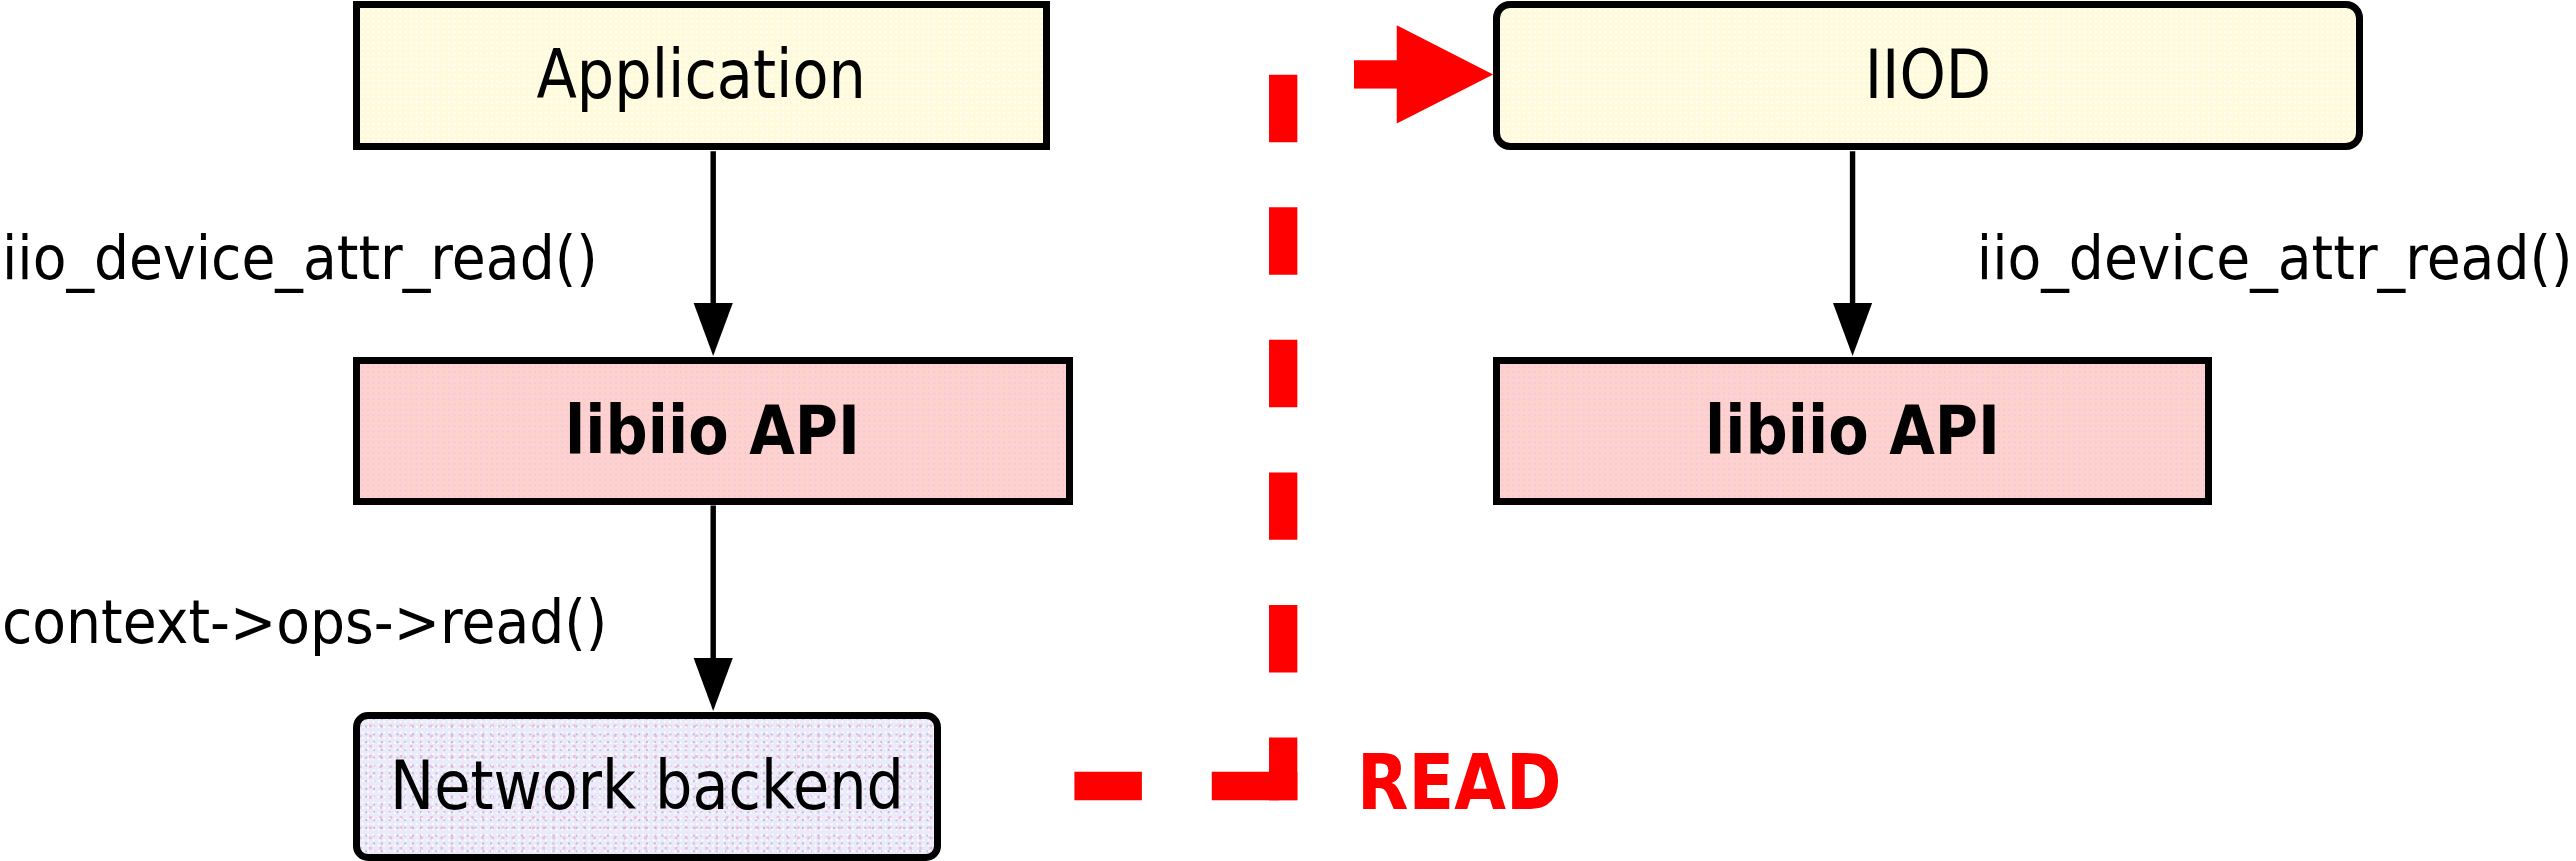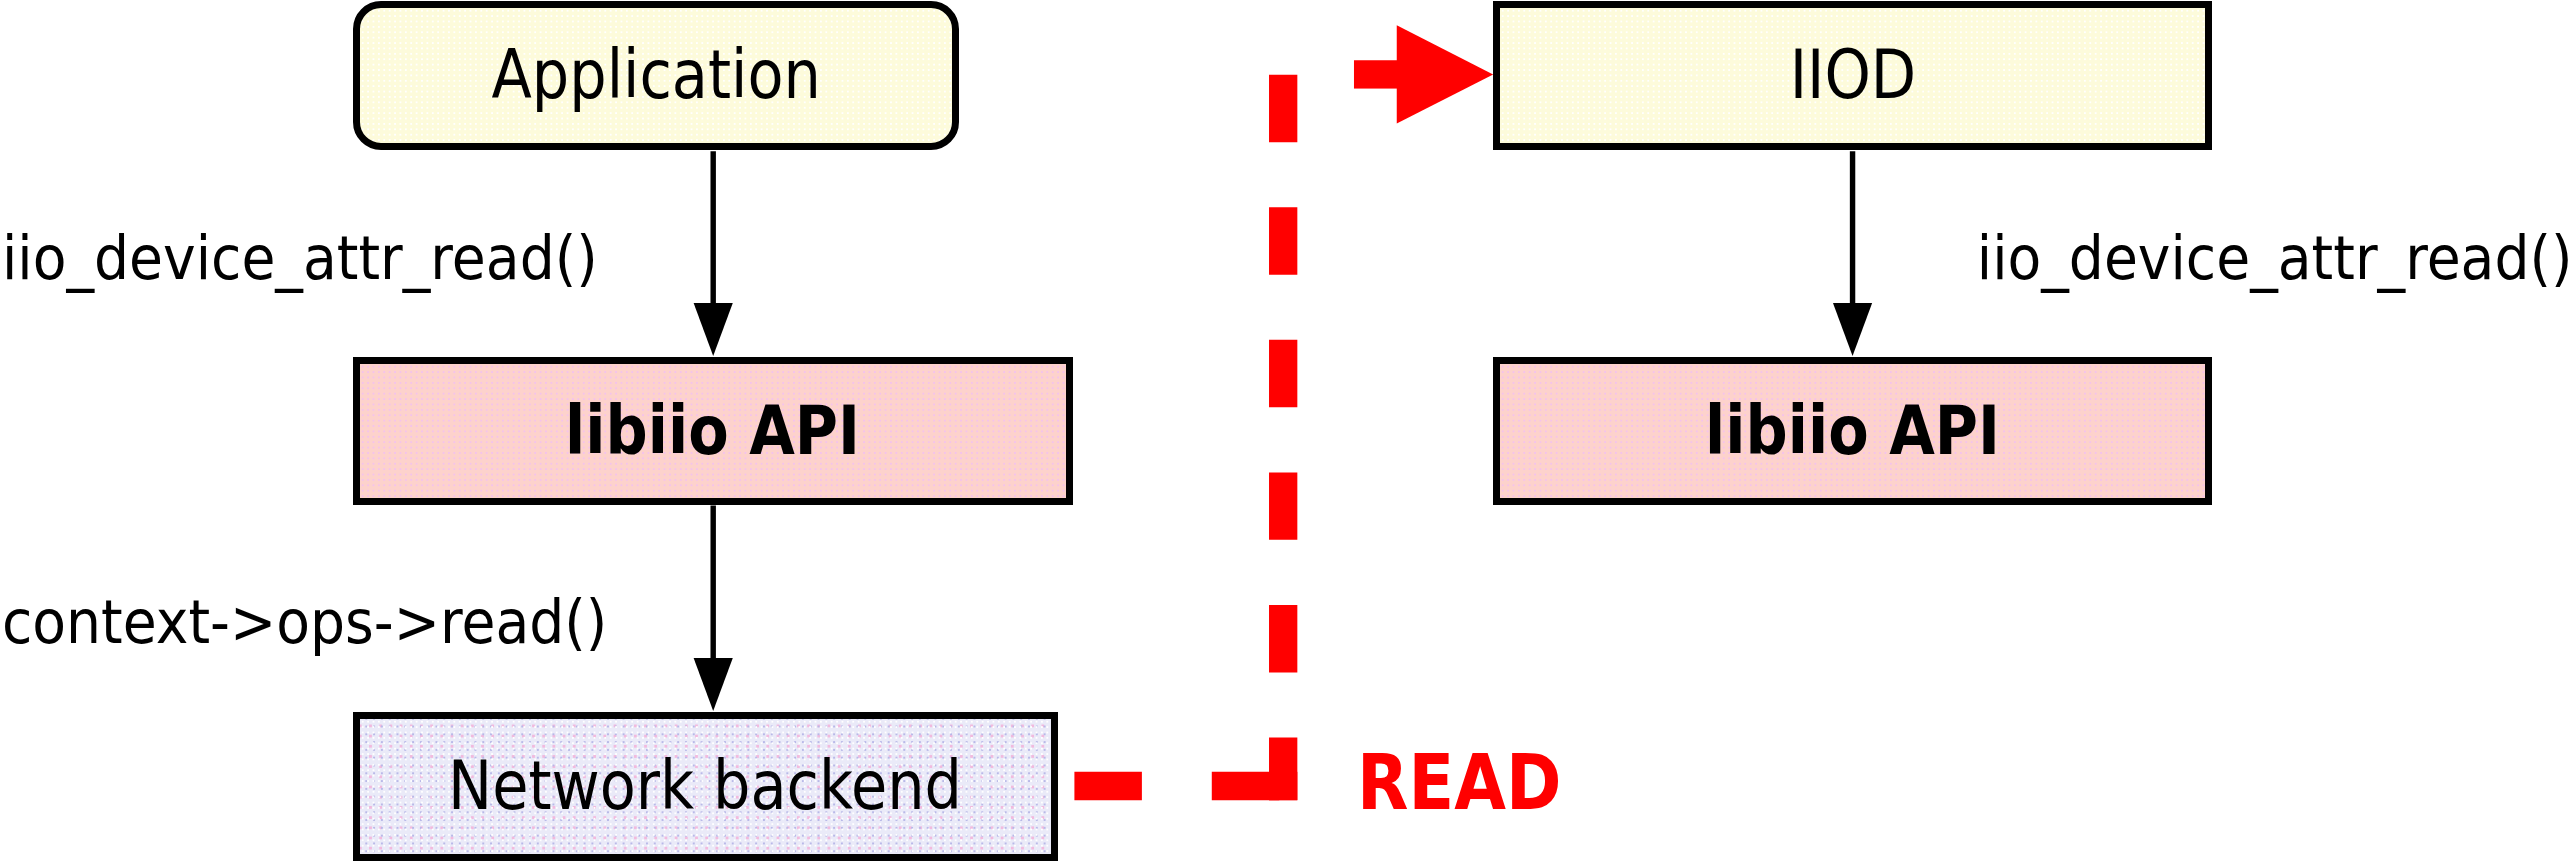--- a/index.html
+++ b/index.html
@@ -104,33 +104,33 @@
       <line class="dash-h" x1="1783" y1="1304.5" x2="2129" y2="1304.5"></line>
       <rect x="2106" y="1281" width="47" height="47"></rect>
     </g>
 
     <g class="red-fill">
       <rect x="2247" y="100" width="93" height="47"></rect>
       <polygon points="2318,42 2478,123.5 2318,205"></polygon>
     </g>
   </svg>
 
-  <div class="box fill-cream" style="left:353px; top:1.2px; width:606px; height:149px;border-radius:28px;">
+  <div class="box fill-cream" style="left:353px; top:1.2px; width:697px; height:149px;">
     <span class="box-label">Application</span>
   </div>
 
   <div class="box fill-pink" style="left:353px; top:357px; width:720px; height:148px;">
     <span class="box-label">libiio API</span>
   </div>
 
-  <div class="box fill-lavender" style="left:353px; top:712px; width:705px; height:149px;">
+  <div class="box fill-lavender" style="left:353px; top:712px; width:588px; height:149px;border-radius:15px;">
     <span class="box-label">Network backend</span>
   </div>
 
-  <div class="box fill-cream" style="left:1493px; top:1.2px; width:719px; height:149px;">
+  <div class="box fill-cream" style="left:1493px; top:1.2px; width:870px; height:149px;border-radius:17px;">
     <span class="box-label">IIOD</span>
   </div>
 
   <div class="box fill-pink" style="left:1493px; top:357px; width:719px; height:148px;">
     <span class="box-label">libiio API</span>
   </div>
 
   <div class="call-label anchor-left" style="left:2.4px; top:227px;">iio_device_attr_read()</div>
 
   <div class="call-label anchor-left" style="left:2.4px; top:591px;">context-&gt;ops-&gt;read()</div>

